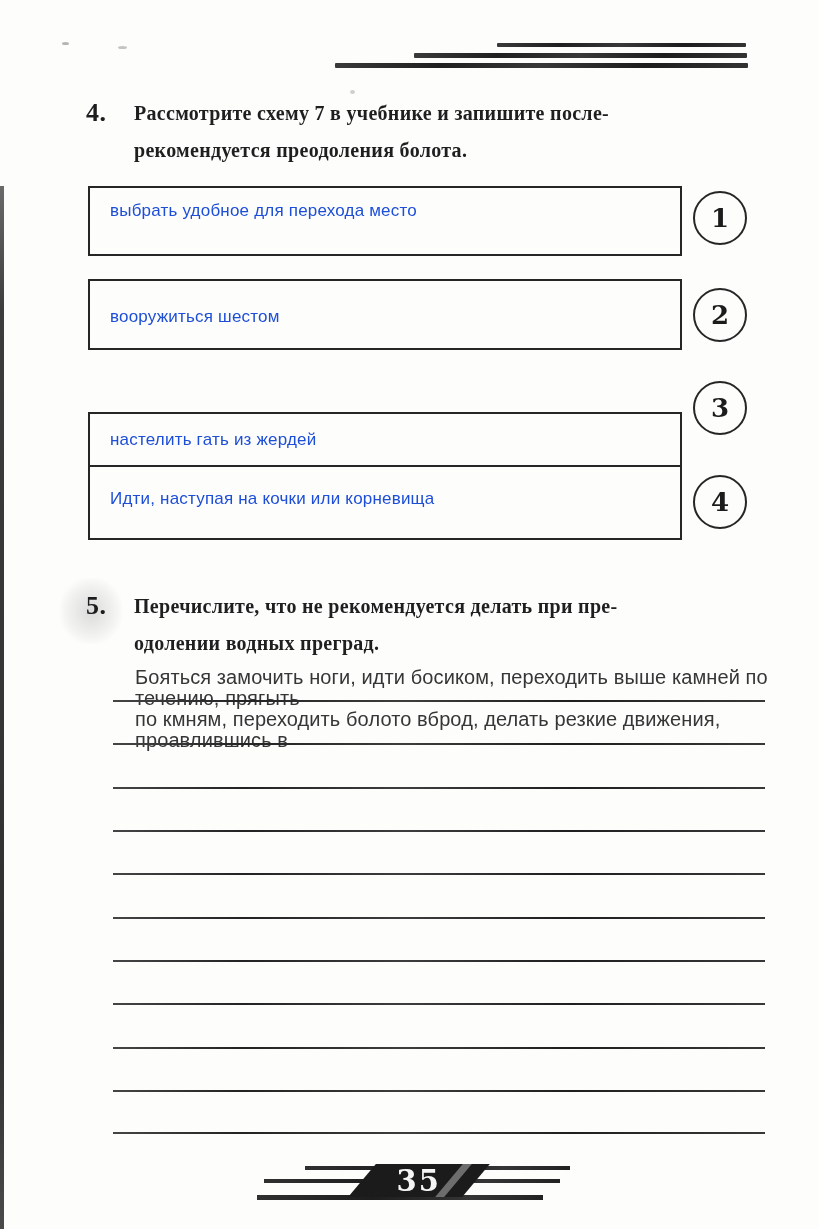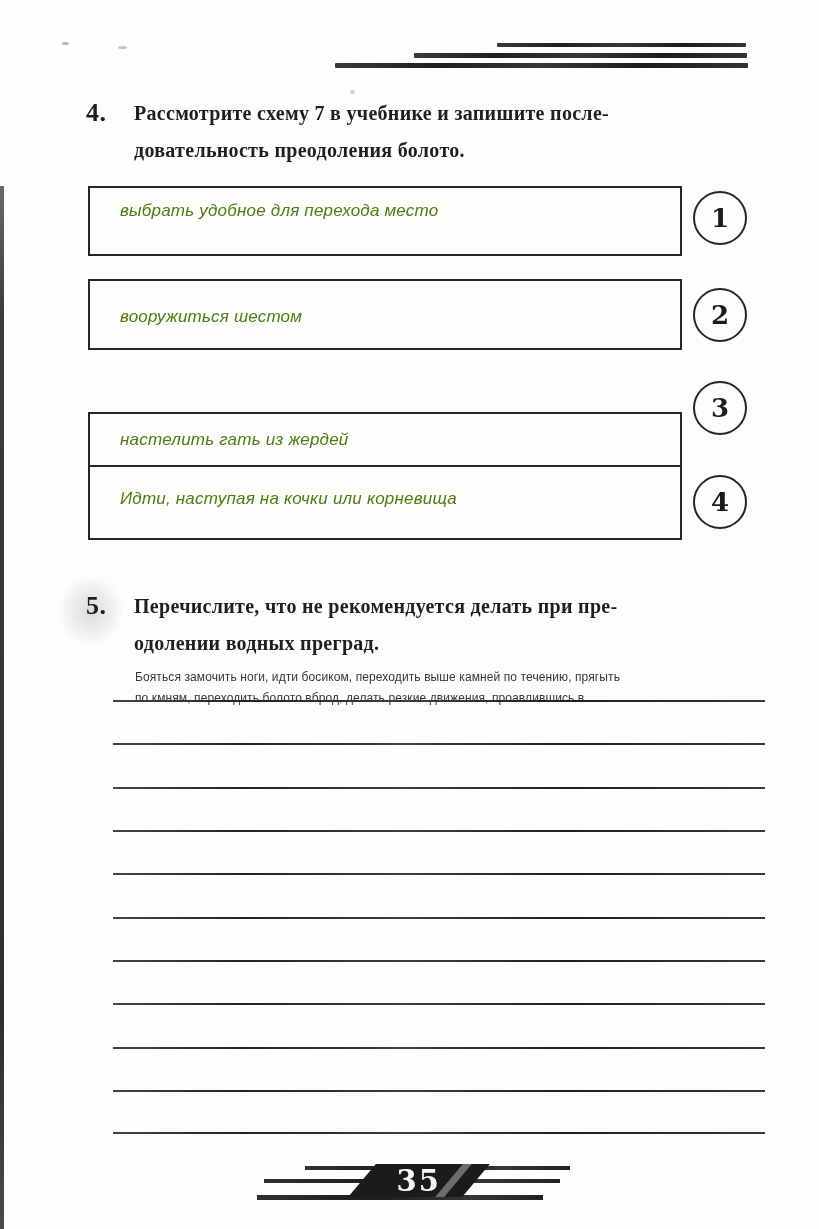--- a/index.html
+++ b/index.html
@@ -60,25 +60,24 @@
   
   .answer-box {
     position: absolute;
     left: 88px;
     width: 594px;
     border: 2px solid #262626;
     background: #fdfdfc;
   }
   .answer-box .box-text {
     position: absolute;
-    left: 30px;
+    left: 20px;
     font-size: 17px;
-    color: #4d7c0f;
+    color: #1d4ed8;
     letter-spacing: 0.2px;
-    font-style: italic;
   }
   .box1 { top: 186px; height: 70px; }
   .box2 { top: 279px; height: 71px; text-align: right; }
   .box3 { top: 372px; height: 71px; margin-top: 40px; }
   .box4 { top: 465px; height: 75px; }
   .box1 .box-text { top: 13px; }
   .box2 .box-text { top: 26px; }
   .box3 .box-text { top: 16px; }
   .box4 .box-text { top: 22px; text-align: right; }
 
@@ -95,21 +94,21 @@
     font-size: 26px;
     color: #1c1c1c;
   }
   .c1 { top: 191px; } .c2 { top: 288px; } .c3 { top: 381px; } .c4 { top: 475px; }
 
   
   .answer-par {
     position: absolute;
     left: 135px; top: 667px;
     width: 640px;
-    font-size: 12px;
+    font-size: 20px;
     line-height: 21px;
     color: #363636;
     letter-spacing: 0.1px;
     z-index: 1;
   }
 
   
   .ruled-line {
     position: absolute;
     left: 113px;
@@ -161,21 +160,21 @@
   <div class="speck" style="left:118px; top:46px; width:9px; height:3px; background:rgba(110,110,110,.4);"></div>
   <div class="speck" style="left:350px; top:90px; width:5px; height:4px; background:rgba(120,120,120,.35);"></div>
 
   <div class="top-bar b1"></div>
   <div class="top-bar b2"></div>
   <div class="top-bar b3"></div>
 
   <div class="ex-number" style="left:86px; top:98px;">4.</div>
   <div class="ex-title" style="top:95px;">
     <div>Рассмотрите схему 7 в учебнике и запишите после-</div>
-    <div>довательность преодоления болото.</div>
+    <div>рекомендуется преодоления болота.</div>
   </div>
 
   <div class="answer-box box1">
     <div class="box-text">выбрать удобное для перехода место</div>
   </div>
   <div class="step-circle c1">
     <span>1</span>
   </div>
 
   <div class="answer-box box2">

